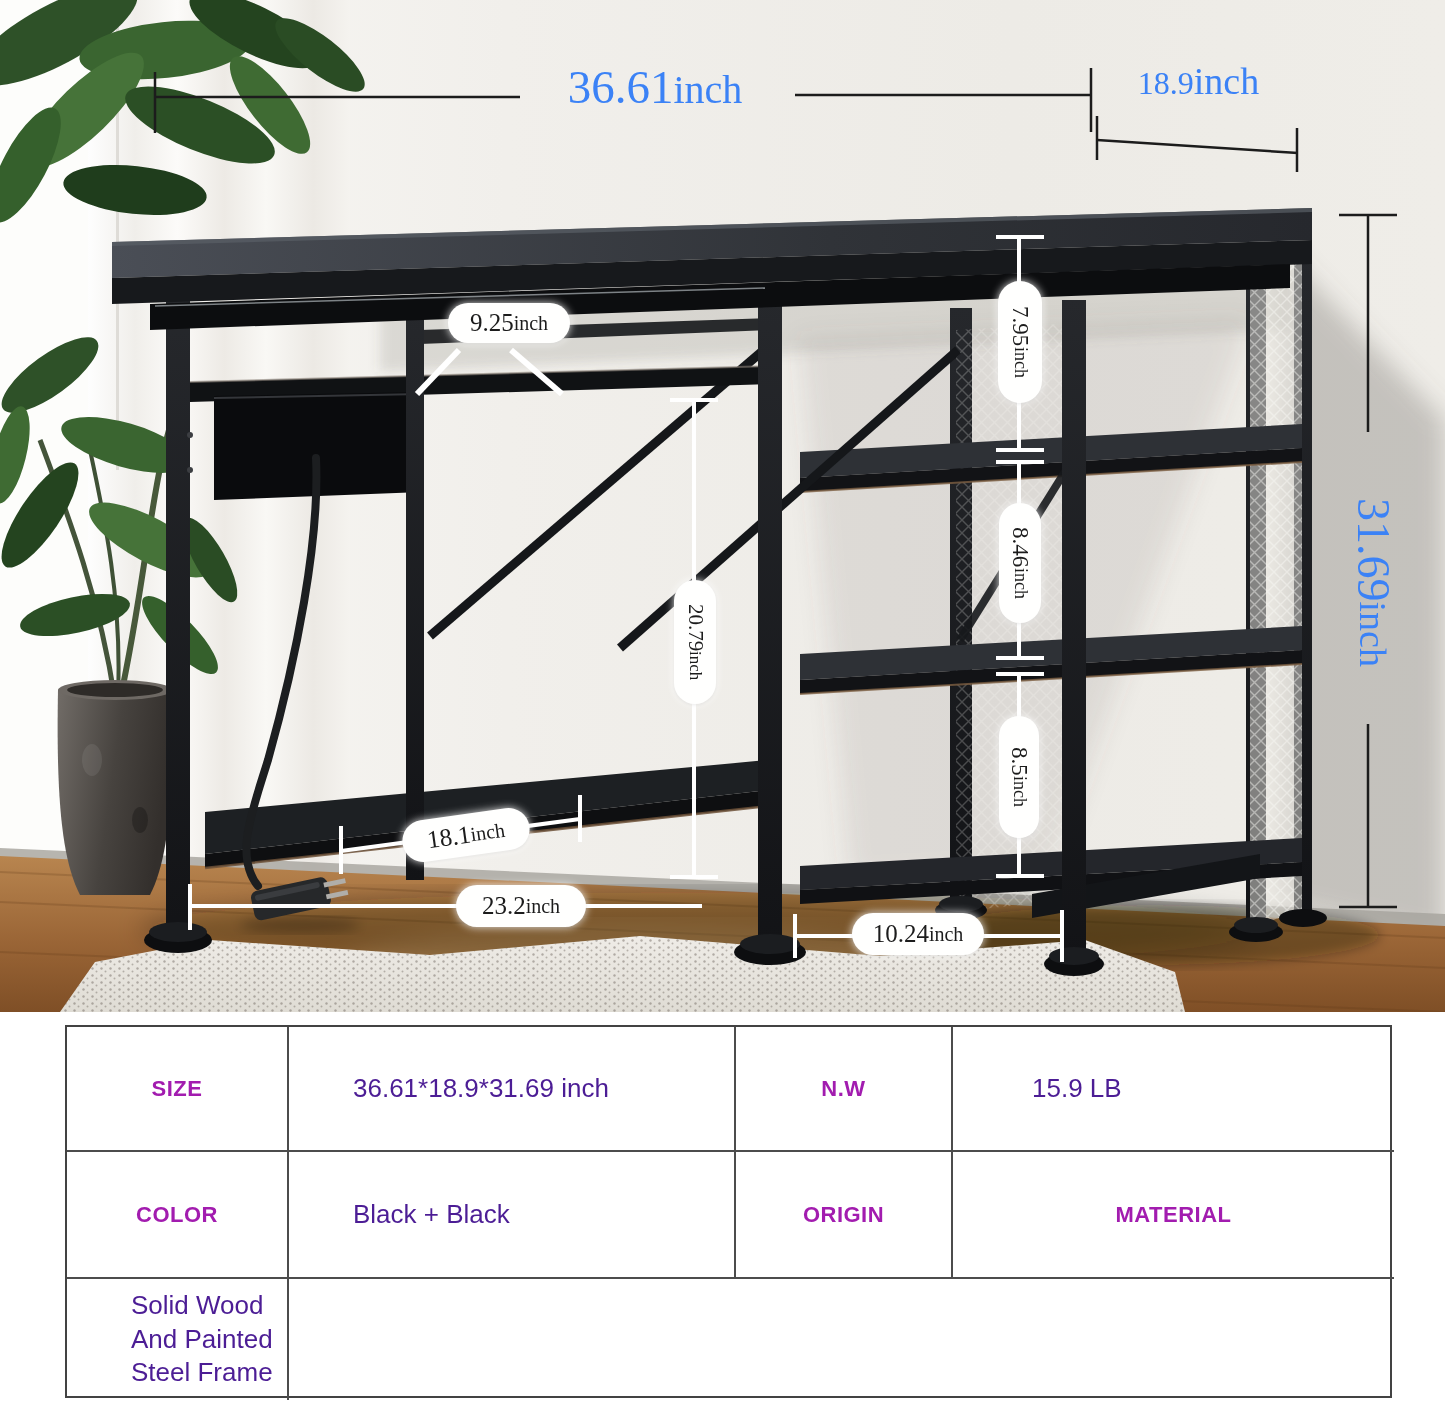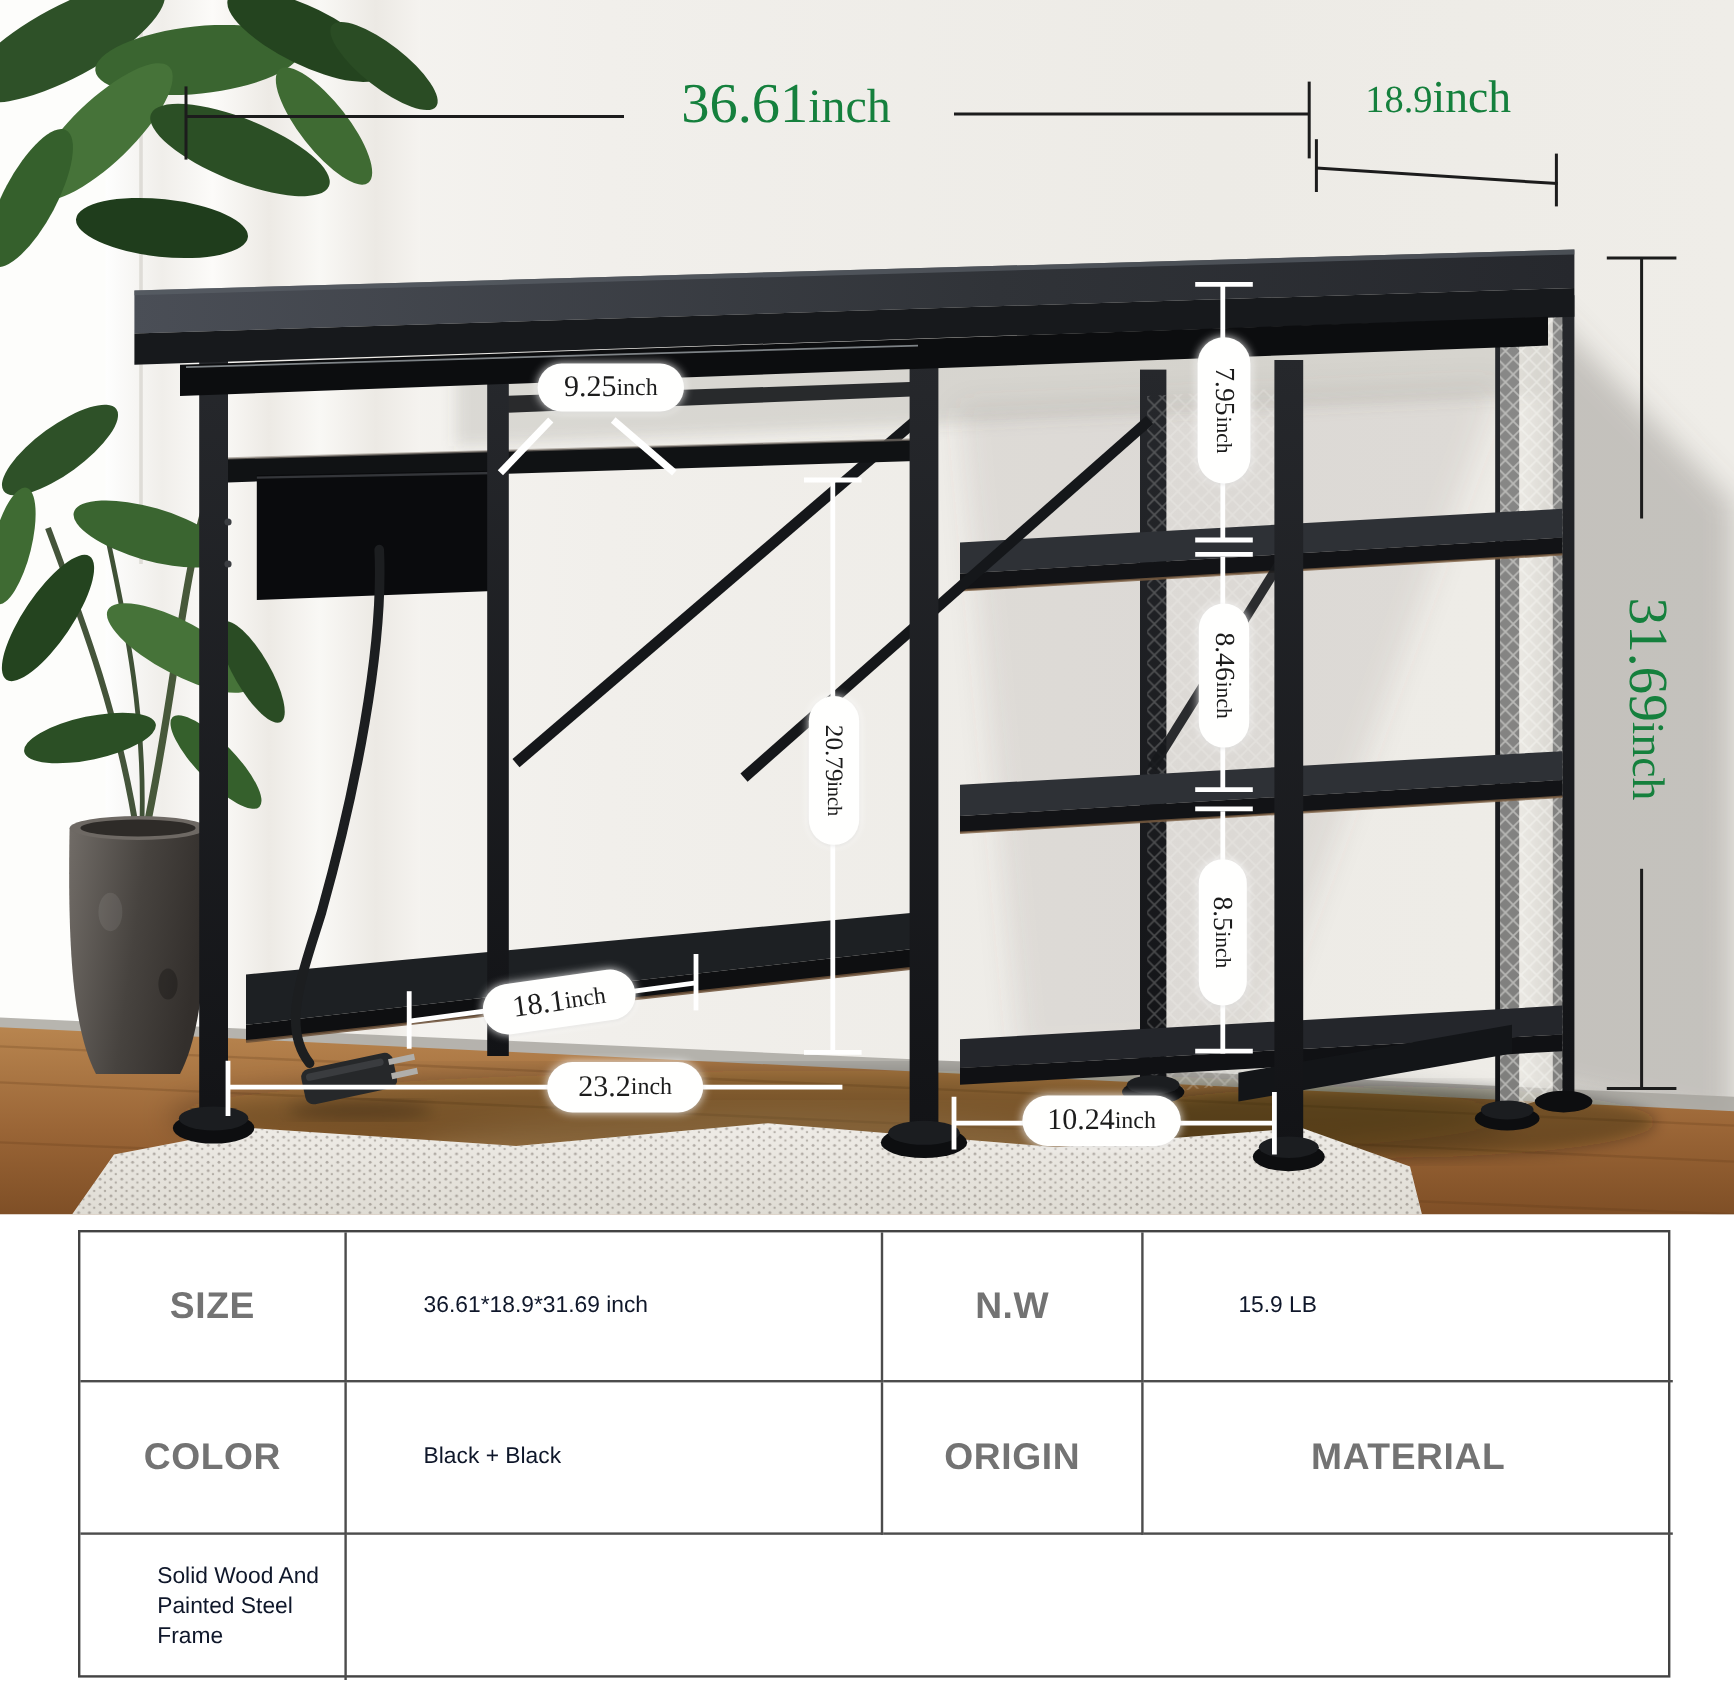--- a/index.html
+++ b/index.html
@@ -11,38 +11,38 @@
   
   .pill{position:absolute;background:#fffffe;border-radius:999px;display:flex;align-items:center;
         justify-content:center;color:#1c1c1c;box-shadow:0 0 8px rgba(255,255,255,.9),0 1px 3px rgba(0,0,0,.12);}
   .pill .pv{font-size:25px;}
   .pill .pu{font-size:20px;}
   .pill.v{writing-mode:vertical-rl;}
   .pill.v .pv{font-size:23px;}
   .pill.v .pu{font-size:18px;}
 
   
-  .dim-black{position:absolute;color:#15803d;text-align:center;line-height:1;}
+  .dim-black{position:absolute;color:#3b82f6;text-align:center;line-height:1;}
   .dim-black .dv{font-size:47px;}
   .dim-black .du{font-size:40px;}
   .dim-black.vert{writing-mode:vertical-rl;}
   .dim-black.vert .dv{font-size:46px;}
   .dim-black.vert .du{font-size:38px;}
 
   
   .spec-table{position:absolute;left:65px;top:1025px;width:1327px;height:373px;
               display:grid;grid-template-columns:222px 447px 217px 441px;
               grid-template-rows:125px 127px 121px;border:2px solid #434343;box-sizing:border-box;
               font-family:"Liberation Sans",sans-serif;background:#fff;}
   .cell{border-right:2px solid #4c4c4c;border-bottom:2px solid #4c4c4c;display:flex;align-items:center;box-sizing:border-box;}
   .cell:nth-child(4n){border-right:none;}
   .cell:nth-child(n+9){border-bottom:none;}
-  .cell.lab{justify-content:center;font-weight:bold;font-size:31px;color:#737373;letter-spacing:.5px;text-align:right;line-height:1.25;}
+  .cell.lab{justify-content:center;font-weight:bold;font-size:22px;color:#a21caf;letter-spacing:.5px;text-align:right;line-height:1.25;}
   .cell.lab span{max-width:190px;}
-  .cell.val{font-size:19px;color:#0f172a;line-height:1.3;}
+  .cell.val{font-size:26px;color:#4c1d95;line-height:1.3;}
   .cell.val.c2{padding-left:64px;}
   .cell.val.c4{padding-left:79px;}
   .cell.val .wrapnarrow{max-width:252px;display:inline-block;}
 </style>
 </head>
 <body>
 
 <div class="canvas">
 
   <div class="scene">

